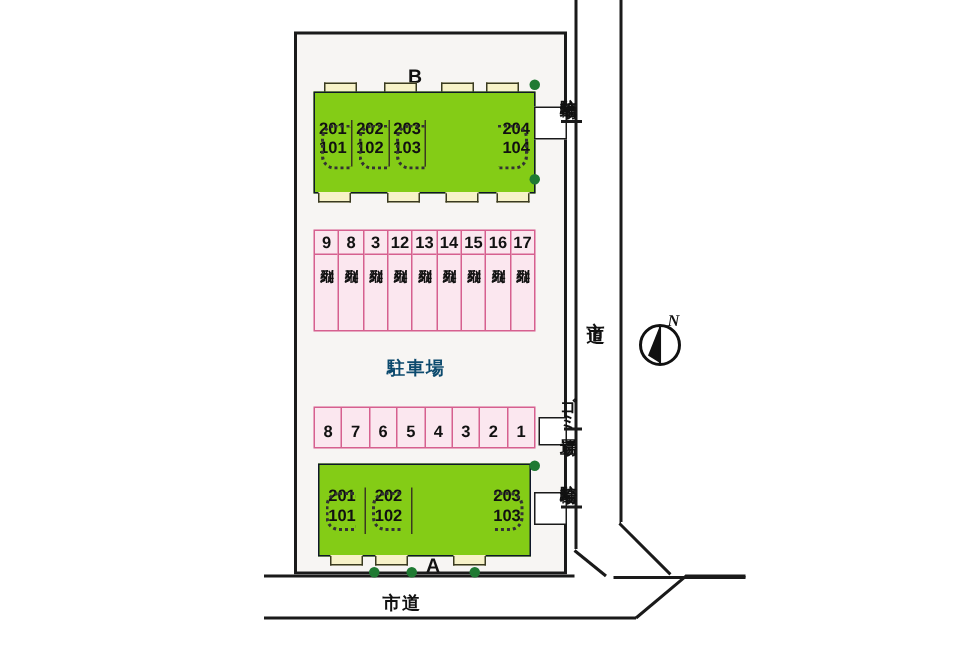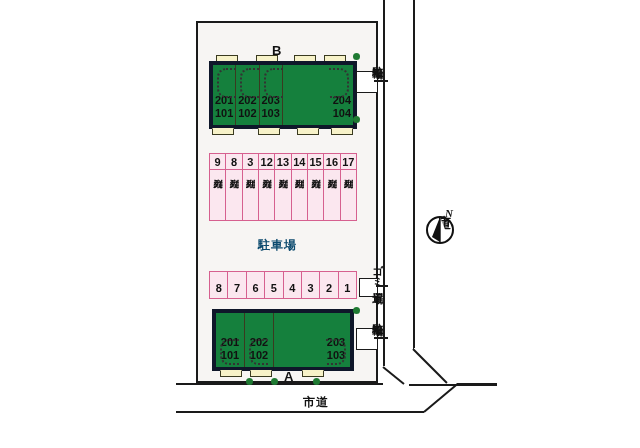--- a/index.html
+++ b/index.html
@@ -38,21 +38,20 @@
     transform-origin: 0 50%;
   }
 
   .road-label {
     position: absolute;
     font-size: 12px;
     font-weight: bold;
     letter-spacing: 1px;
     white-space: nowrap;
     color: #111;
-    margin-left: 48px;
   }
   .road-label-v {
     writing-mode: vertical-rl;
     text-orientation: upright;
     letter-spacing: 2px;
   }
 
   
   .site {
     position: absolute;
@@ -62,23 +61,24 @@
     height: 362px;
     background: #f7f5f3;
     border: 2px solid #1a1a1a;
     box-sizing: border-box;
   }
 
   
   .building {
     position: absolute;
     box-sizing: border-box;
-    border: 4px solid #0f172a;
-    background: #15803d;
+    border: 1px solid #0f172a;
+    background: #84cc16;
     display: flex;
+    align-items: center;
   }
   .unit {
     position: relative;
     flex: 1 1 0;
     box-sizing: border-box;
     border-right: 1px solid #3a3a20;
     display: flex;
     flex-direction: column;
     align-items: center;
     justify-content: flex-end;

